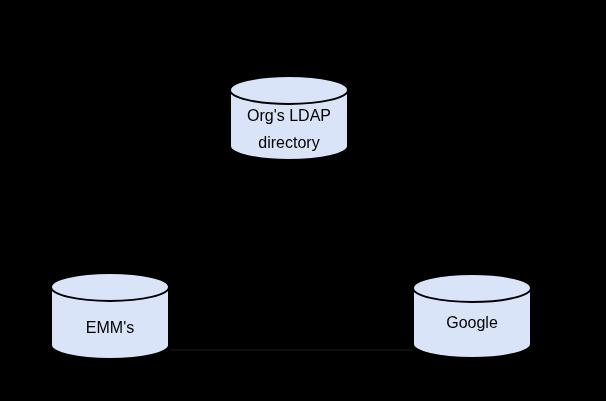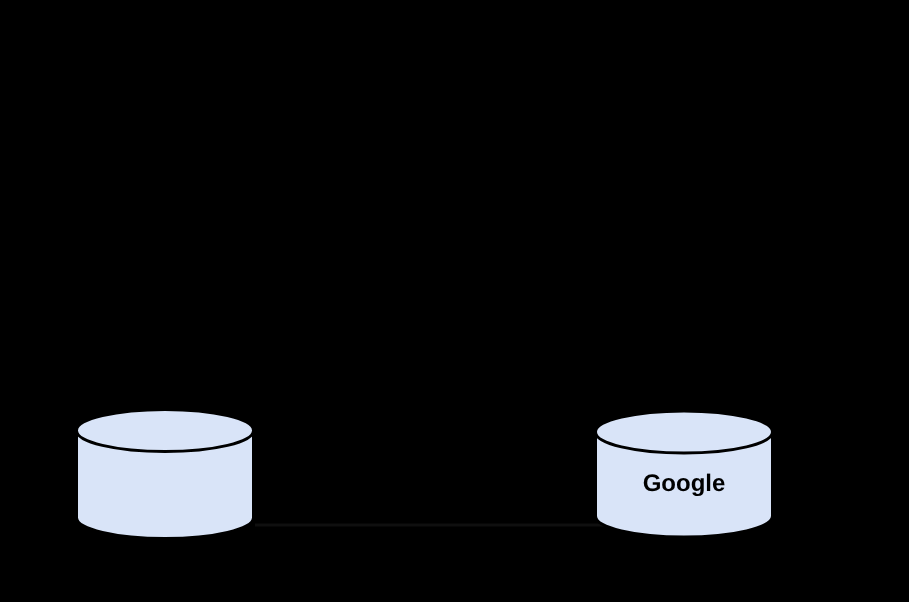--- a/index.html
+++ b/index.html
@@ -19,21 +19,21 @@
     position: absolute;
   }
   .node svg {
     position: absolute;
     left: 0;
     top: 0;
     display: block;
   }
   .node-ldap   { left: 229px; top: 75px;  width: 120px; height: 86px; }
   .node-emm    { left: 50px;  top: 272px; width: 120px; height: 88px; }
-  .node-google { left: 396px; top: 273px; width: 120px; height: 86px; font-weight: bold; }
+  .node-google { left: 412px; top: 273px; width: 120px; height: 86px; }
   .label {
     position: absolute;
     left: 0;
     top: 0;
     right: 0;
     bottom: 0;
     display: flex;
     flex-direction: column;
     align-items: center;
     justify-content: center;
@@ -57,27 +57,38 @@
     background: #0f0f0f;
   }
 </style>
 </head>
 <body>
 
 <div class="canvas">
 
   <div class="connector"></div>
 
+  <div class="node node-ldap">
+    <svg width="120" height="86" viewBox="0 0 120 86">
+      <path d="M1 15 A59 14 0 0 1 119 15 L119 71 A59 14 0 0 1 1 71 Z" fill="#d9e4f8" stroke="#000000" stroke-width="2"></path>
+      <path d="M1 15 A59 14 0 0 0 119 15" fill="none" stroke="#000000" stroke-width="2"></path>
+    </svg>
+    <div class="label">
+      <span>Org's LDAP</span>
+      <span>directory</span>
+    </div>
+  </div>
 
   <div class="node node-emm">
     <svg width="120" height="88" viewBox="0 0 120 88">
       <path d="M1 15 A59 14 0 0 1 119 15 L119 73 A59 14 0 0 1 1 73 Z" fill="#d9e4f8" stroke="#000000" stroke-width="2"></path>
       <path d="M1 15 A59 14 0 0 0 119 15" fill="none" stroke="#000000" stroke-width="2"></path>
     </svg>
     <div class="label">
+      <span>EMM's</span>
     </div>
   </div>
 
   <div class="node node-google">
     <svg width="120" height="86" viewBox="0 0 120 86">
       <path d="M1 15 A59 14 0 0 1 119 15 L119 71 A59 14 0 0 1 1 71 Z" fill="#d9e4f8" stroke="#000000" stroke-width="2"></path>
       <path d="M1 15 A59 14 0 0 0 119 15" fill="none" stroke="#000000" stroke-width="2"></path>
     </svg>
     <div class="label single">
       <span>Google</span>

